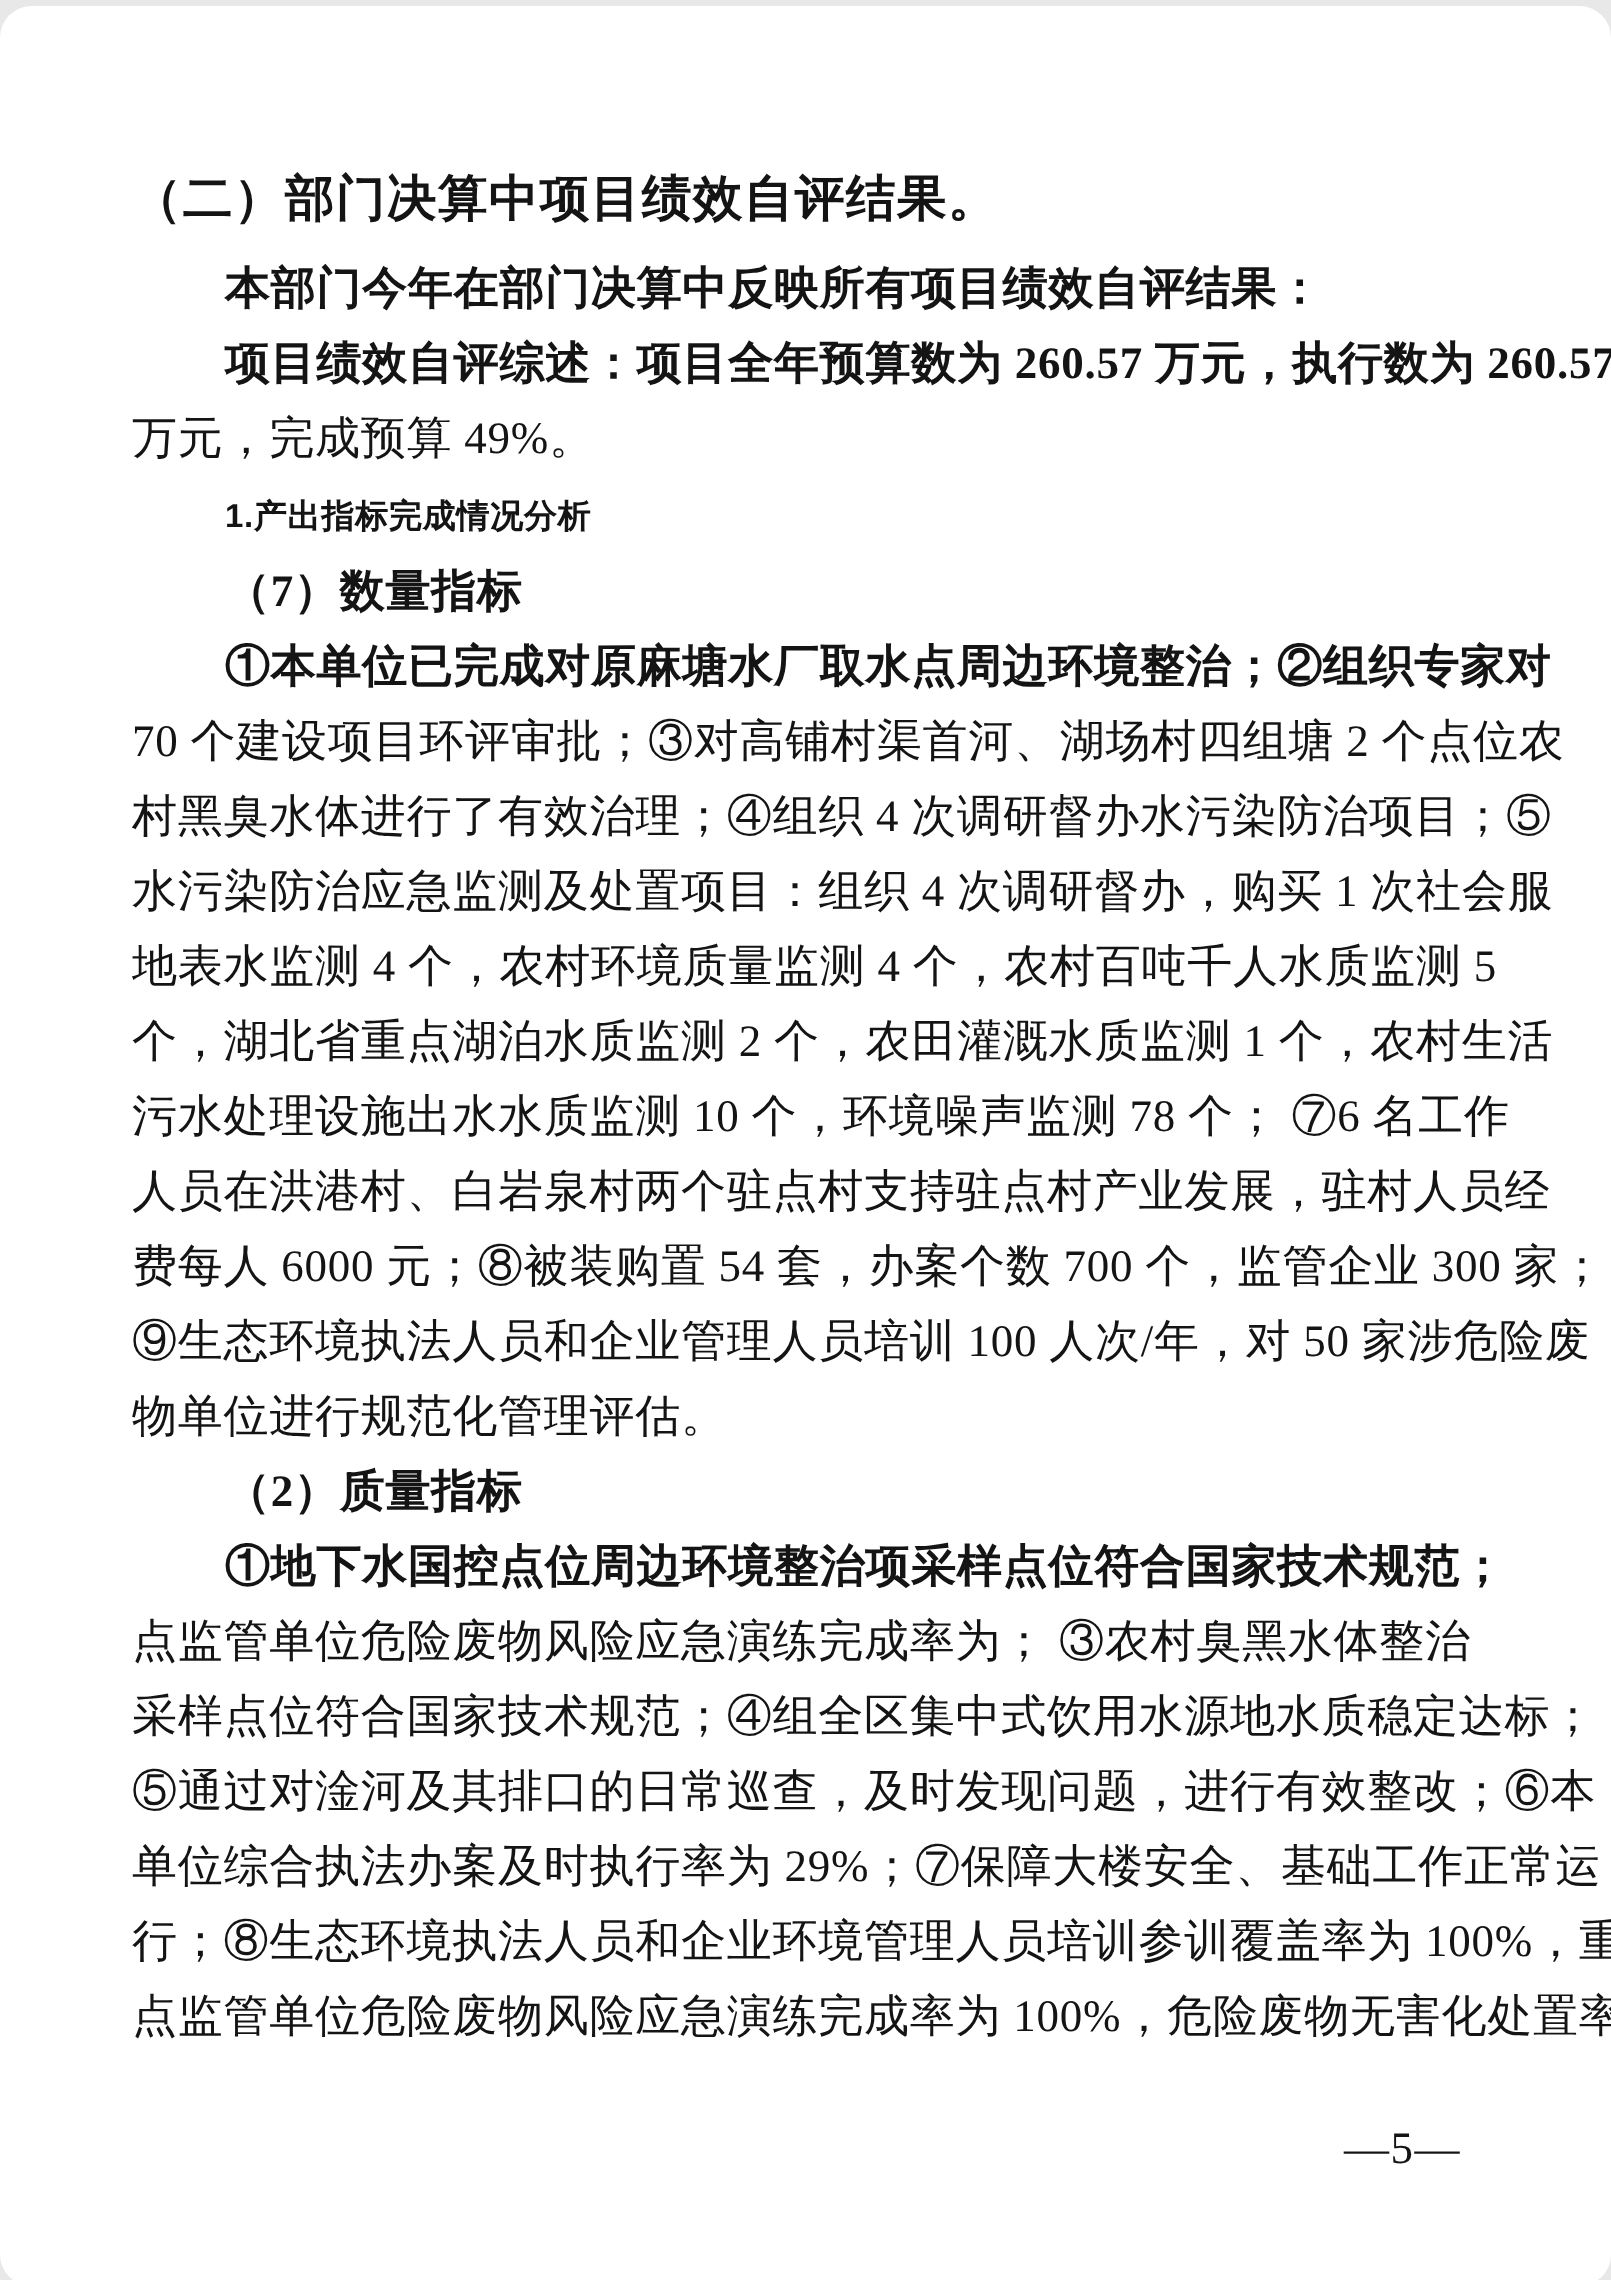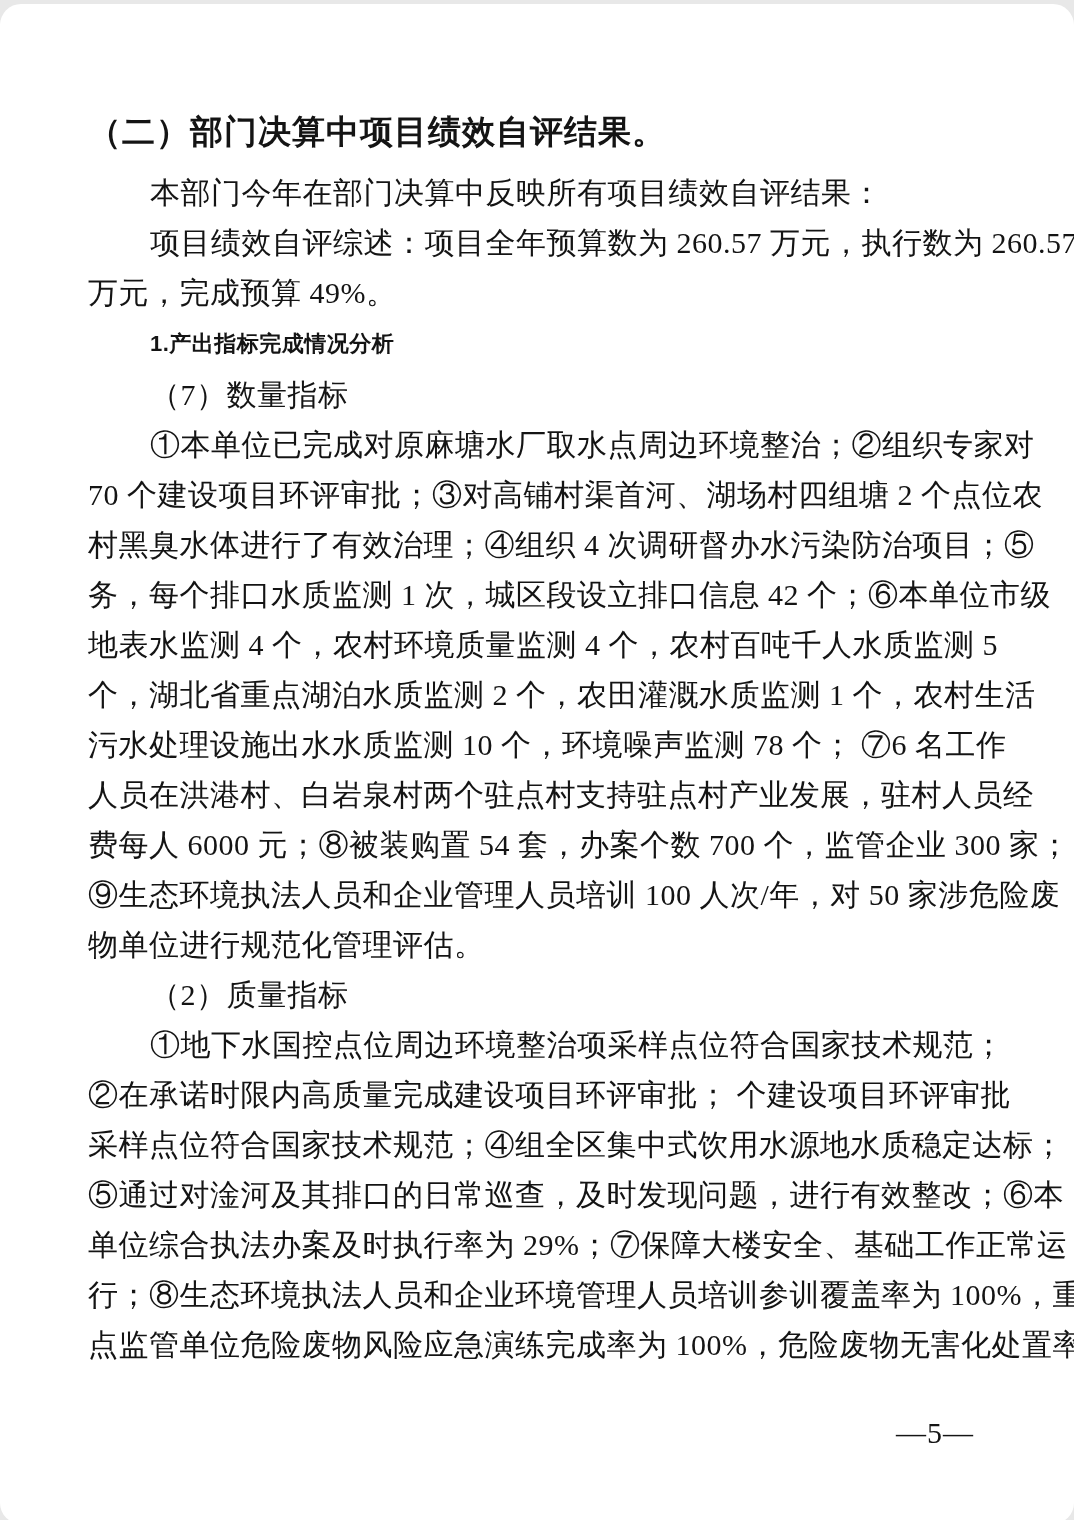--- a/index.html
+++ b/index.html
@@ -25,20 +25,21 @@
     width: 902px;
   }
   .line {
     font-size: 30px;
     line-height: 50px;
     letter-spacing: 0.5px;
     white-space: nowrap;
   }
   .line.indent {
     padding-left: 62px;
+    font-weight: bold;
   }
   .line.heading1 {
     font-family: "Liberation Sans", "DejaVu Sans", sans-serif;
     font-weight: 700;
     font-size: 33px;
     line-height: 64px;
     letter-spacing: 1px;
     margin-bottom: 4px;
   }
   .line.subhead {
@@ -63,31 +64,31 @@
   <div class="content">
       <div class="line heading1">（二）部门决算中项目绩效自评结果。</div>
       <div class="line body indent">本部门今年在部门决算中反映所有项目绩效自评结果：</div>
       <div class="line body indent">项目绩效自评综述：项目全年预算数为 260.57 万元，执行数为 260.57</div>
       <div class="line body">万元，完成预算 49%。</div>
       <div class="line subhead indent">1.产出指标完成情况分析</div>
       <div class="line body indent">（7）数量指标</div>
       <div class="line body indent">①本单位已完成对原麻塘水厂取水点周边环境整治；②组织专家对</div>
       <div class="line body">70 个建设项目环评审批；③对高铺村渠首河、湖场村四组塘 2 个点位农</div>
       <div class="line body">村黑臭水体进行了有效治理；④组织 4 次调研督办水污染防治项目；⑤</div>
-      <div class="line body">务，每个排口水质监测 1 次，城区段设立排口信息 42 个；⑥本单位市级</div>
+      <div class="line body">水污染防治应急监测及处置项目：组织 4 次调研督办，购买 1 次社会服</div>
       <div class="line body">地表水监测 4 个，农村环境质量监测 4 个，农村百吨千人水质监测 5</div>
       <div class="line body">个，湖北省重点湖泊水质监测 2 个，农田灌溉水质监测 1 个，农村生活</div>
       <div class="line body">污水处理设施出水水质监测 10 个，环境噪声监测 78 个； ⑦6 名工作</div>
       <div class="line body">人员在洪港村、白岩泉村两个驻点村支持驻点村产业发展，驻村人员经</div>
       <div class="line body">费每人 6000 元；⑧被装购置 54 套，办案个数 700 个，监管企业 300 家；</div>
       <div class="line body">⑨生态环境执法人员和企业管理人员培训 100 人次/年，对 50 家涉危险废</div>
       <div class="line body">物单位进行规范化管理评估。</div>
       <div class="line body indent">（2）质量指标</div>
       <div class="line body indent">①地下水国控点位周边环境整治项采样点位符合国家技术规范；</div>
-      <div class="line body">②在承诺时限内高质量完成建设项目环评审批； 个建设项目环评审批</div>
+      <div class="line body">点监管单位危险废物风险应急演练完成率为； ③农村臭黑水体整治</div>
       <div class="line body">采样点位符合国家技术规范；④组全区集中式饮用水源地水质稳定达标；</div>
       <div class="line body">⑤通过对淦河及其排口的日常巡查，及时发现问题，进行有效整改；⑥本</div>
       <div class="line body">单位综合执法办案及时执行率为 29%；⑦保障大楼安全、基础工作正常运</div>
       <div class="line body">行；⑧生态环境执法人员和企业环境管理人员培训参训覆盖率为 100%，重</div>
       <div class="line body">点监管单位危险废物风险应急演练完成率为 100%，危险废物无害化处置率</div>
     </div>
   <div class="page-number">—5—</div>
 </div>
 
 </body></html>

